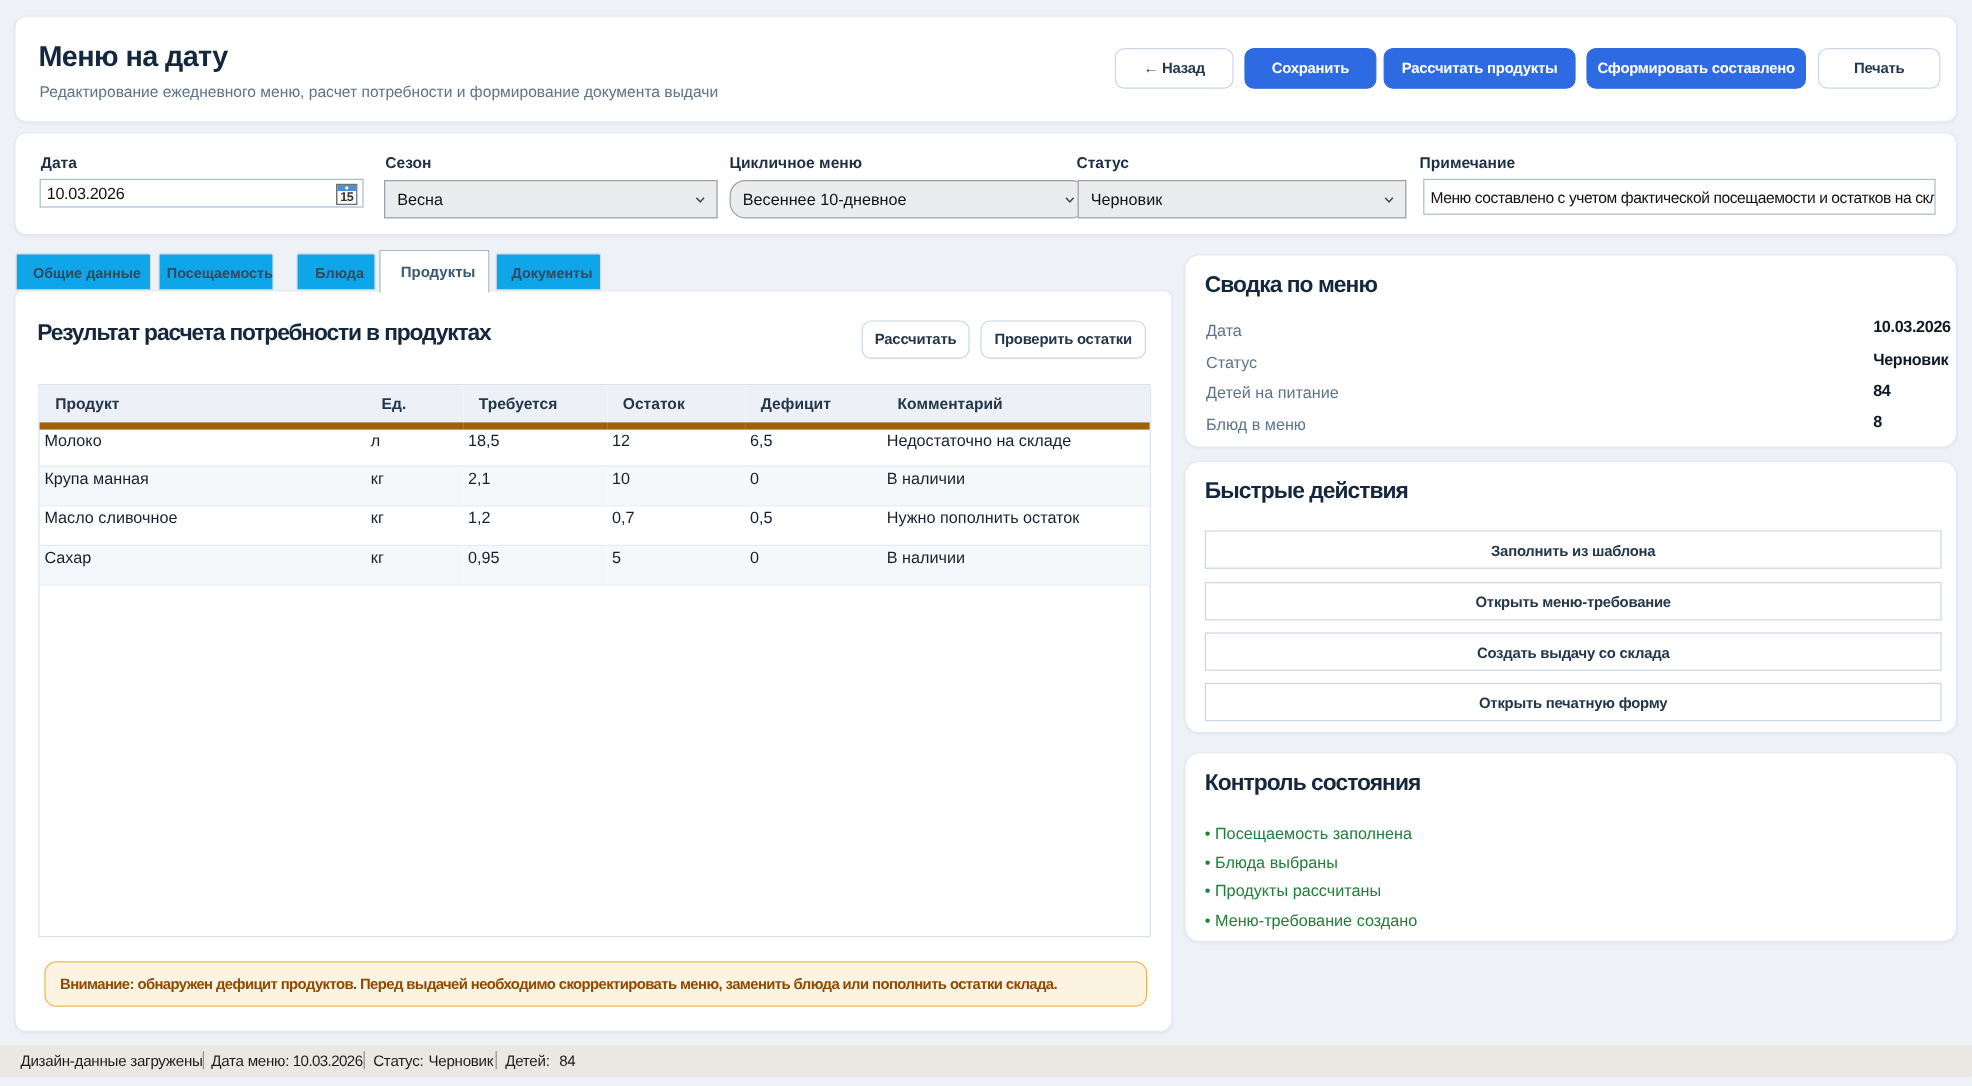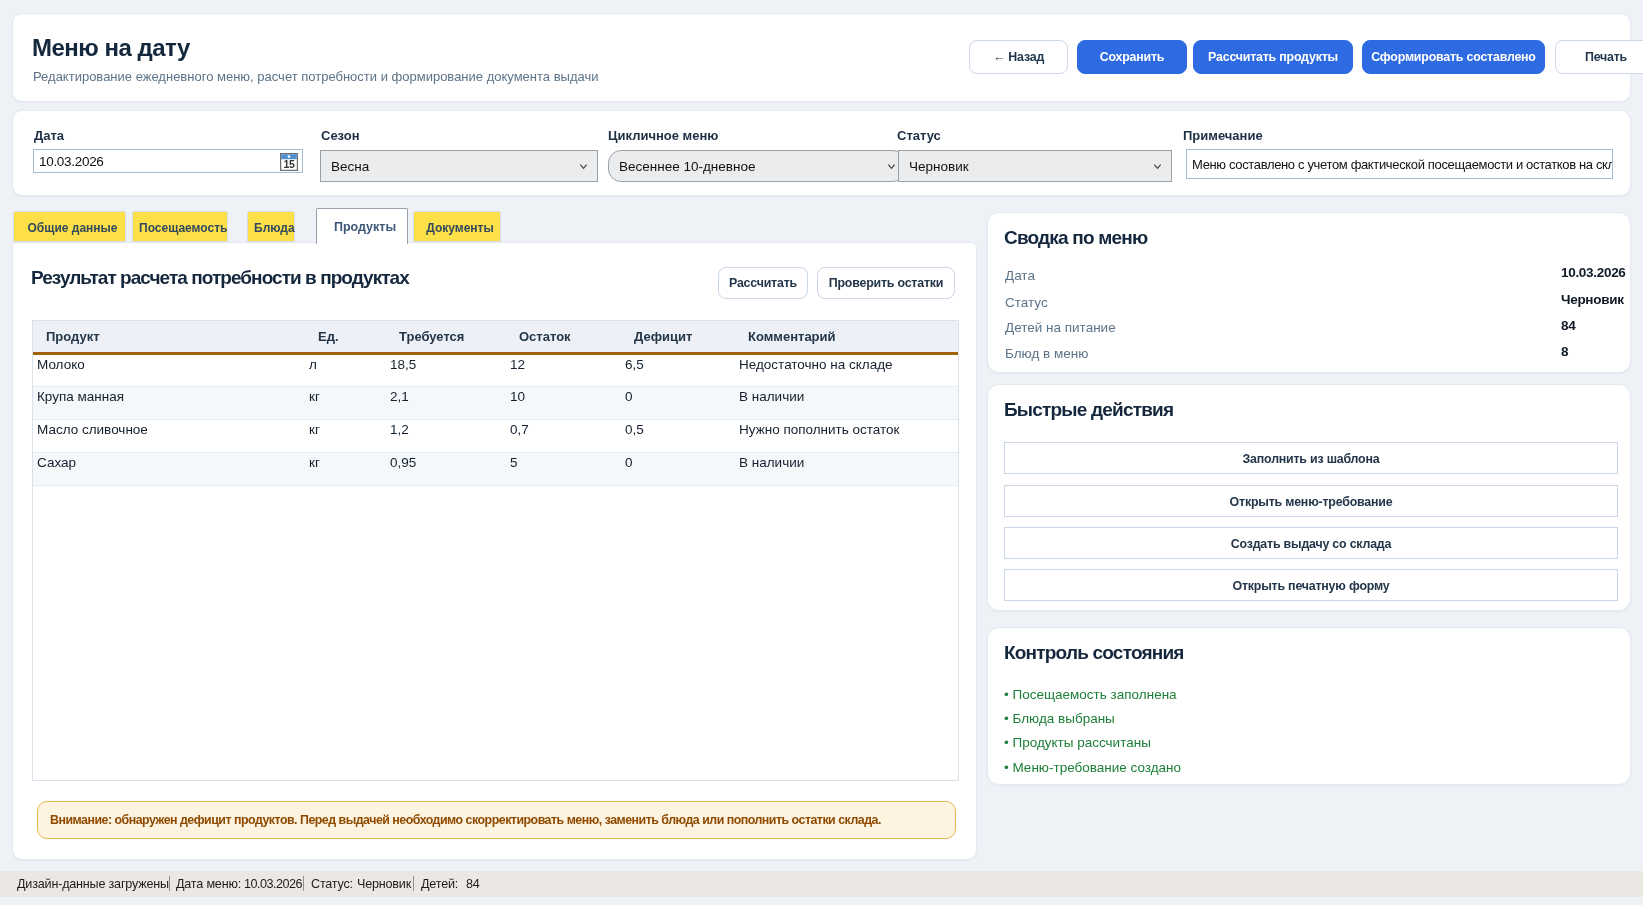--- a/index.html
+++ b/index.html
@@ -13,51 +13,51 @@
     color:#15283e;
   }
   .abs { position:absolute; }
   .card { background:#fff; border:1px solid #e3e9f1; border-radius:10px; box-shadow:0 1px 2px rgba(20,30,50,.04); }
 
   
   #hdr { left:12px; top:13px; width:1619px; height:89px; }
   #hdr h1 { position:absolute; left:19px; top:20px; font-size:24px; font-weight:700; color:#14273d; letter-spacing:-0.5px; }
   #hdr .sub { position:absolute; left:20px; top:55px; font-size:13px; color:#5d7389; }
   .btn { position:absolute; top:26px; height:34px; border-radius:8px; font-family:inherit;
-         font-size:12.4px; font-weight:700; text-align:center; line-height:33px; letter-spacing:-0.2px; cursor:default;margin-left:40px; }
+         font-size:12.4px; font-weight:700; text-align:center; line-height:33px; letter-spacing:-0.2px; cursor:default; }
   .btn.ghost { background:#fff; border:1px solid #ccd8e6; color:#22384e; }
   .btn.blue  { background:#2e6ae1; border:1px solid #2e6ae1; color:#fff; }
 
   
   #filters { left:12px; top:110px; width:1619px; height:86px; }
   .flabel { position:absolute; top:17px; font-size:13px; font-weight:600; color:#1c2f44; }
   .finput { position:absolute; top:38px; background:#fff; border:1px solid #a7bccf; font-size:13.5px; color:#111;
             letter-spacing:-0.3px; padding:0 5px; display:flex; align-items:center; }
   .fselect { position:absolute; top:39px; height:32px; background:#eaecee; border:1px solid #9aa0a8;
              font-size:13.5px; color:#111; display:flex; align-items:center; padding:0 10px; }
   .fselect .arr { position:absolute; right:9px; top:11px; width:9px; height:9px; }
 
   
-  .tab { text-indent:6px; position:absolute; top:211px; height:31px; background:#fde047; border:1px solid #d6dde7;
+  .tab { text-indent:6px; position:absolute; top:211px; height:31px; background:#0ea5e9; border:1px solid #d6dde7;
          font-size:12px; font-weight:700; color:#33495e; text-align:center; line-height:32px;
          border-radius:2px 2px 0 0; }
   .tab.active { top:208px; height:36px; background:#fff; border:1px solid #98a1ab; border-bottom:none;
                 color:#3c5878; font-size:12.5px; line-height:36px; z-index:3; }
 
   
   #panel { left:12px; top:242px; width:965px; height:618px; border-radius:6px 6px 10px 10px; z-index:1; }
   #panel h2 { position:absolute; left:18px; top:24px; font-size:19px; font-weight:700; color:#14273d; letter-spacing:-0.95px; }
   .pbtn { position:absolute; top:24px; height:32px; background:#fff; border:1px solid #c9d6e4; border-radius:8px;
           font-size:12.4px; font-weight:700; color:#24364a; text-align:center; line-height:31px; letter-spacing:-0.2px; }
 
   
   #tblbox { position:absolute; left:19px; top:77px; width:927px; height:461px; border:1px solid #d9e1eb; background:#fff; }
   table { border-collapse:collapse; width:100%; table-layout:fixed; }
   th { background:#edf1f7; font-size:13px; font-weight:700; color:#243648; text-align:left;
-       padding:8px 8px 8px 13px; border-bottom:3px solid #a16207; line-height:15px; height:31px; }
+       padding:8px 8px 8px 13px; border-bottom:6px solid #a16207; line-height:15px; height:31px; }
   td { font-size:13.5px; color:#14202e; padding:2px 8px 0 4px; height:33px; vertical-align:top; line-height:16px; border-bottom:1px solid #e6ebf2; }
   tr.alt td { background:#f5f8fb; }
 
   
   #warn { position:absolute; left:24px; top:558px; width:919px; height:38px; background:#fcf4e1;
           border:1px solid #e5b94f; border-radius:10px; font-size:12.4px; font-weight:700; color:#8f4a00; letter-spacing:-0.5px;
           display:flex; align-items:center; padding:0 12px; white-space:nowrap; }
 
   
   .scard { left:987px; width:644px; border-radius:12px; }
@@ -117,21 +117,21 @@
         <path d="M1.5 3 L5 7 L8.5 3" fill="none" stroke="#444" stroke-width="1.4"></path>
       </svg>
   </div>
 
   <div class="flabel" style="left:1170px;">Примечание</div>
   <div class="finput" style="left:1173px; width:427px; height:30px; overflow:hidden; white-space:nowrap; font-size:13px; letter-spacing:-0.35px;text-align:center;">Меню составлено с учетом фактической посещаемости и остатков на скл</div>
 </div>
 
 <div class="tab" style="left:13px;  width:113px;">Общие данные</div>
 <div class="tab" style="left:132px; width:96px;">Посещаемость</div>
-<div class="tab" style="left:247px; width:48px;">Блюда</div>
+<div class="tab" style="left:247px; width:66px;">Блюда</div>
 <div class="tab active" style="left:316px; width:92px;">Продукты</div>
 <div class="tab" style="left:413px; width:88px;">Документы</div>
 
 <div id="panel" class="card abs">
   <h2>Результат расчета потребности в продуктах</h2>
   <div class="pbtn" style="left:705px; width:90px;">Рассчитать</div>
   <div class="pbtn" style="left:804px; width:138px;">Проверить остатки</div>
 
   <div id="tblbox">
     <table>

